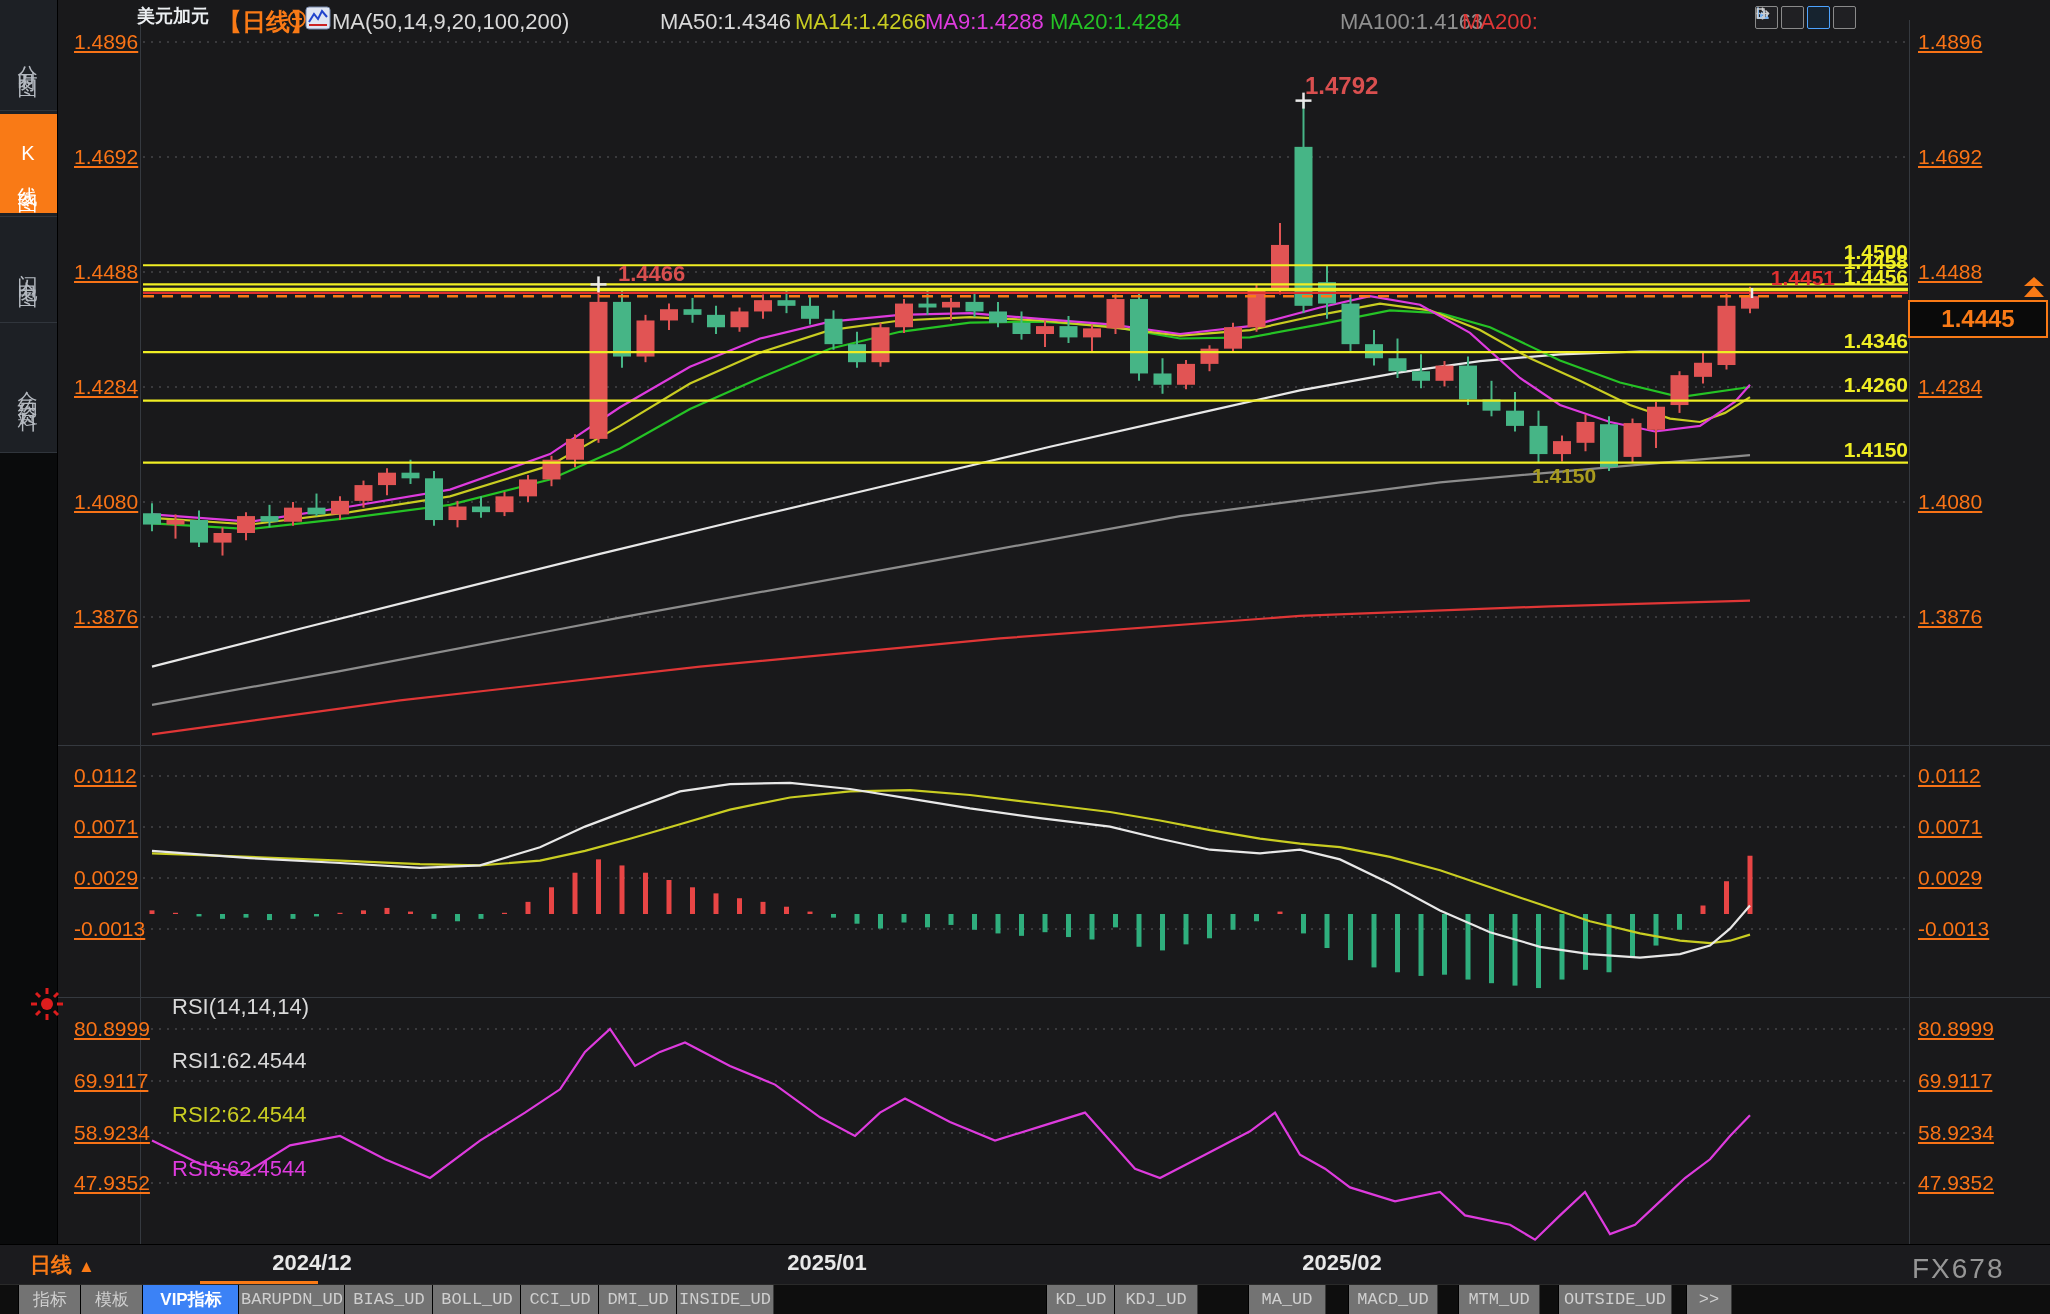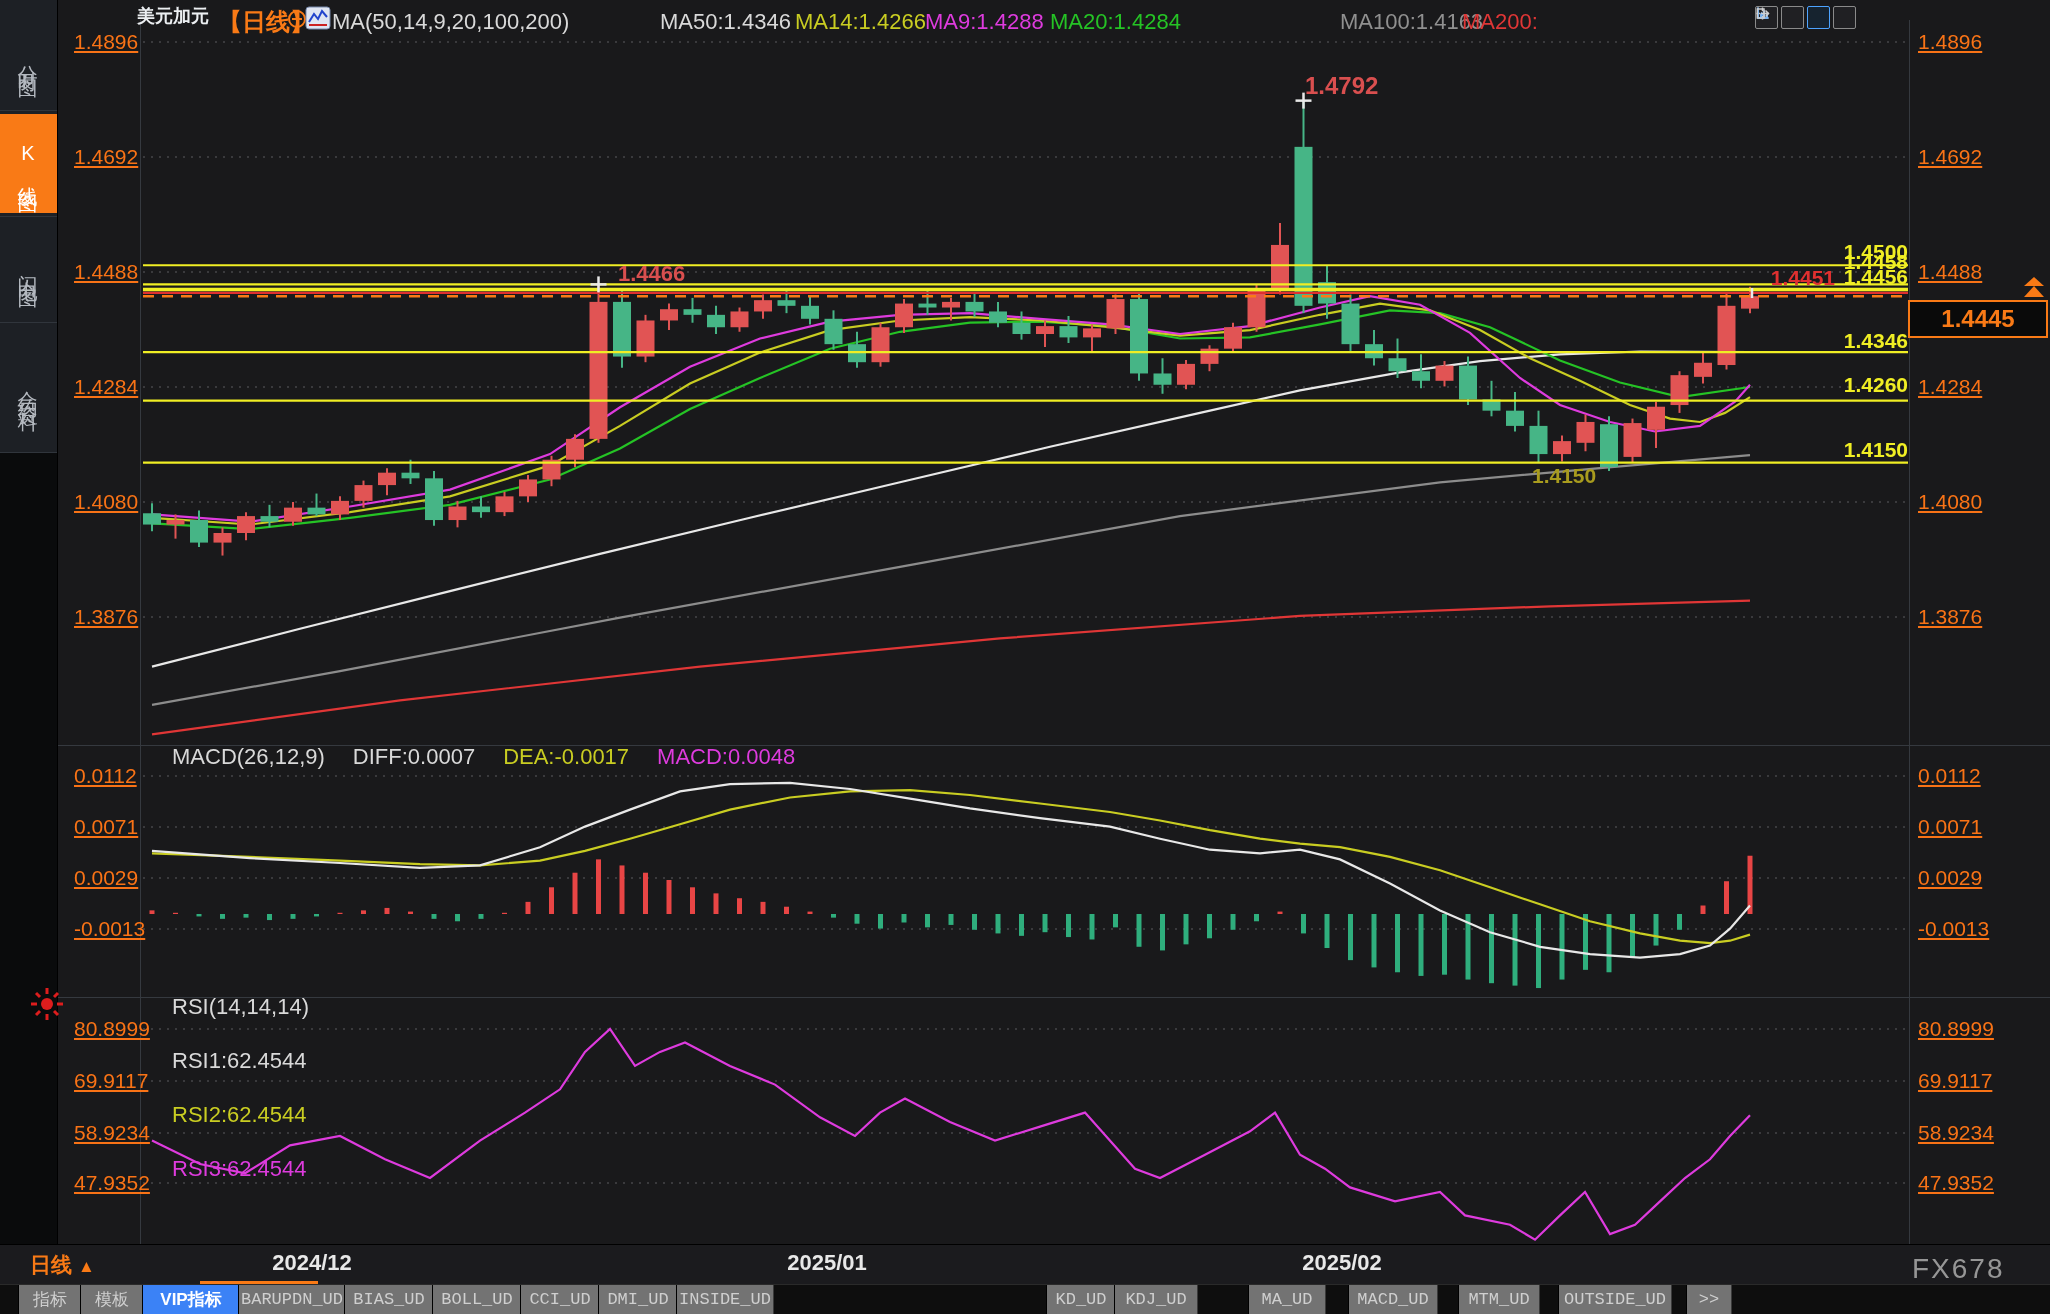--- a/index.html
+++ b/index.html
@@ -368,26 +368,20 @@
       </div>
       <div class="tb-icon">
         <svg width="15" height="15" viewBox="0 0 20 20">
           <rect x="3" y="4" width="9" height="12" fill="none" stroke="#cfcfcf" stroke-width="2"></rect>
           <line x1="8" y1="10" x2="18" y2="10" stroke="#cfcfcf" stroke-width="2"></line>
           <path d="M14 6 l4 4 -4 4" fill="none" stroke="#cfcfcf" stroke-width="2"></path>
         </svg>
       </div>
     </div>
 
-  <div class="ind-hdr" id="macd-hdr" style="top:744px;">
-    <span style="color:#d9d9d9;">MACD(26,12,9)</span>
-  <span style="color: rgb(217, 217, 217);">DIFF:0.0007</span>
-      <span style="color: rgb(201, 205, 34);">DEA:-0.0017</span>
-      <span style="color: rgb(222, 59, 222);">MACD:0.0048</span>
-    </div>
   <div class="ind-hdr" id="rsi-hdr" style="top:994px;flex-direction:column;">
     <span style="color:#d9d9d9;">RSI(14,14,14)</span>
   <span style="color: rgb(217, 217, 217);">RSI1:62.4544</span>
       <span style="color: rgb(201, 205, 34);">RSI2:62.4544</span>
       <span style="color: rgb(222, 59, 222);">RSI3:62.4544</span>
     </div>
 
   <div class="anno" style="left:1305px;top:72px;font-size:24px;color:#d94f4f;">1.4792</div>
   <div class="anno" style="left:618px;top:261px;font-size:22px;color:#d94f4f;">1.4466</div>
   <div class="anno" style="left:1532px;top:464px;font-size:21px;color:#a89b1e;">1.4150</div>

